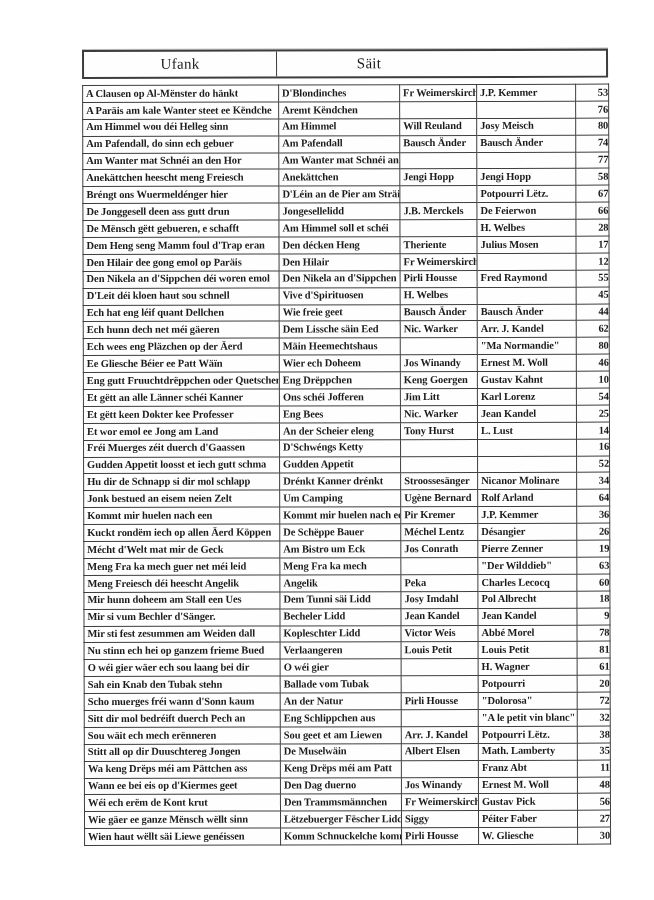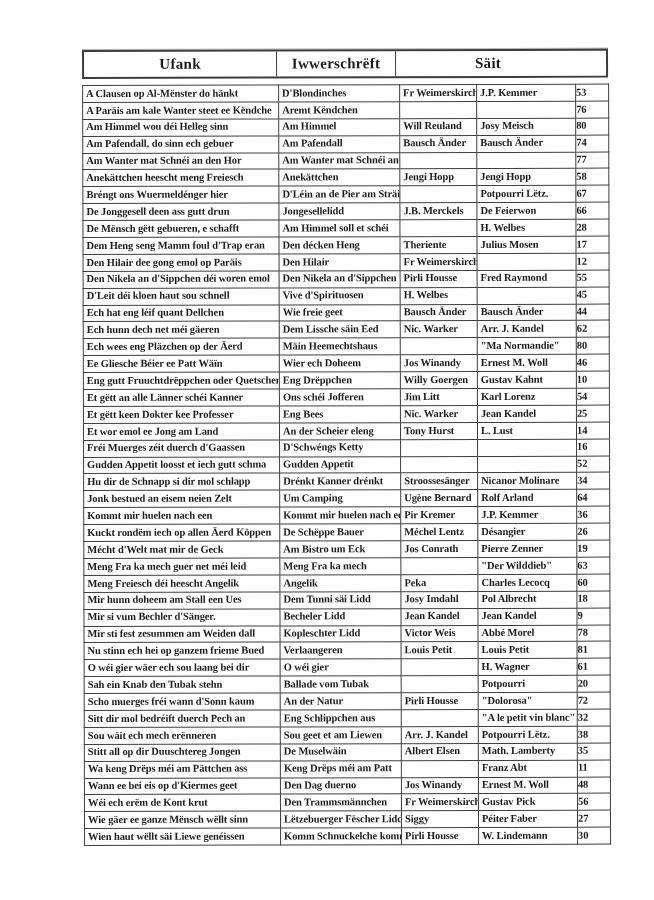--- a/index.html
+++ b/index.html
@@ -12,46 +12,45 @@
   .tablewrap { position:absolute; left:82px; top:50px; transform:rotate(-0.15deg); transform-origin:top left; }
 
   
   .thead {
     display:flex; width:526px; height:29px; box-sizing:border-box;
     border:2px solid #3d3d3d; margin-bottom:6px; background:#fefefe;
     box-shadow:0 -1px 0 #bdbdbd;
   }
   .hcell {
     display:flex; align-items:center; justify-content:center;
-    font-weight:bold; font-size:15px; letter-spacing:0.3px;
+    font-weight:normal; font-size:15px; letter-spacing:0.3px;
     border-right:1px solid #3d3d3d; box-sizing:border-box;
     white-space:nowrap; overflow:hidden;
   }
   .hcell:last-child { border-right:none; }
   .hw0 { width:193px; } .hw1 { width:119px; } .hw2 { width:76px;margin-top:32px; } .hw3 { width:98px; } .hw4 { width:32px;text-align:center; }
 
   
   table.idx { border-collapse:collapse; table-layout:fixed; width:526px; background:#fefefe; }
   table.idx td {
     border:1px solid #3f3f3f;
     font-weight:bold; font-size:10.5px; letter-spacing:-0.1px;
     height:15.9px; line-height:1; padding:0 3px;
     white-space:nowrap; overflow:hidden; vertical-align:middle;
   }
-  table.idx td.c-sait { text-align:left; padding:0; }
+  table.idx td.c-sait { text-align:right; padding:0; }
 </style>
 </head>
 <body>
 
 <div class="sheet">
   <div class="tablewrap">
 
     <div class="thead">
       <div class="hcell hw0">Ufank</div>
-      <div class="hcell hw1">Iwwerschrëft</div>
       <div class="hcell hw2">Wierder</div>
       <div class="hcell hw4">Säit</div>
     </div>
 
     <table class="idx">
       <colgroup>
         <col style="width:196px">
         <col style="width:121px">
         <col style="width:77px">
         <col style="width:99px">
@@ -173,21 +172,21 @@
           <tr>
             <td>Ee Gliesche Béier ee Patt Wäïn</td>
             <td>Wier ech Doheem</td>
             <td>Jos Winandy</td>
             <td>Ernest M. Woll</td>
             <td class="c-sait">46</td>
           </tr>
           <tr>
             <td>Eng gutt Fruuchtdrëppchen oder Quetschen</td>
             <td>Eng Drëppchen</td>
-            <td>Willy Goergen</td>
+            <td>Keng Goergen</td>
             <td>Gustav Kahnt</td>
             <td class="c-sait">10</td>
           </tr>
           <tr>
             <td>Et gëtt an alle Länner schéi Kanner</td>
             <td>Ons schéi Jofferen</td>
             <td>Jim Litt</td>
             <td>Karl Lorenz</td>
             <td class="c-sait">54</td>
           </tr>
@@ -363,20 +362,20 @@
             <td>Wie gäer ee ganze Mënsch wëllt sinn</td>
             <td>Lëtzebuerger Fëscher Lidd</td>
             <td>Siggy</td>
             <td>Péiter Faber</td>
             <td class="c-sait">27</td>
           </tr>
           <tr>
             <td>Wien haut wëllt säi Liewe genéissen</td>
             <td>Komm Schnuckelche komm</td>
             <td>Pirli Housse</td>
-            <td>W. Lindemann</td>
+            <td>W. Gliesche</td>
             <td class="c-sait">30</td>
           </tr>
         </tbody>
     </table>
 
   </div>
 </div>
 
 </body></html>

